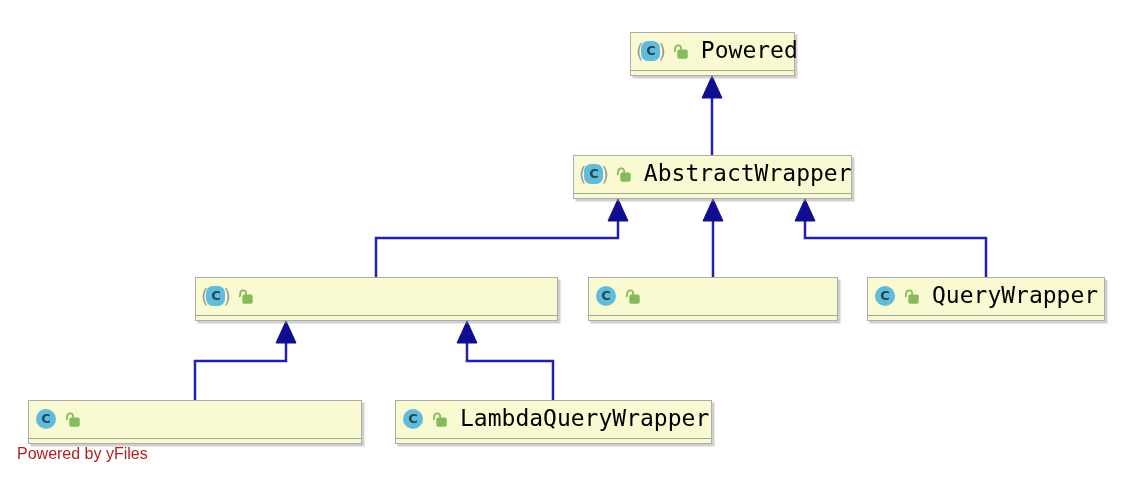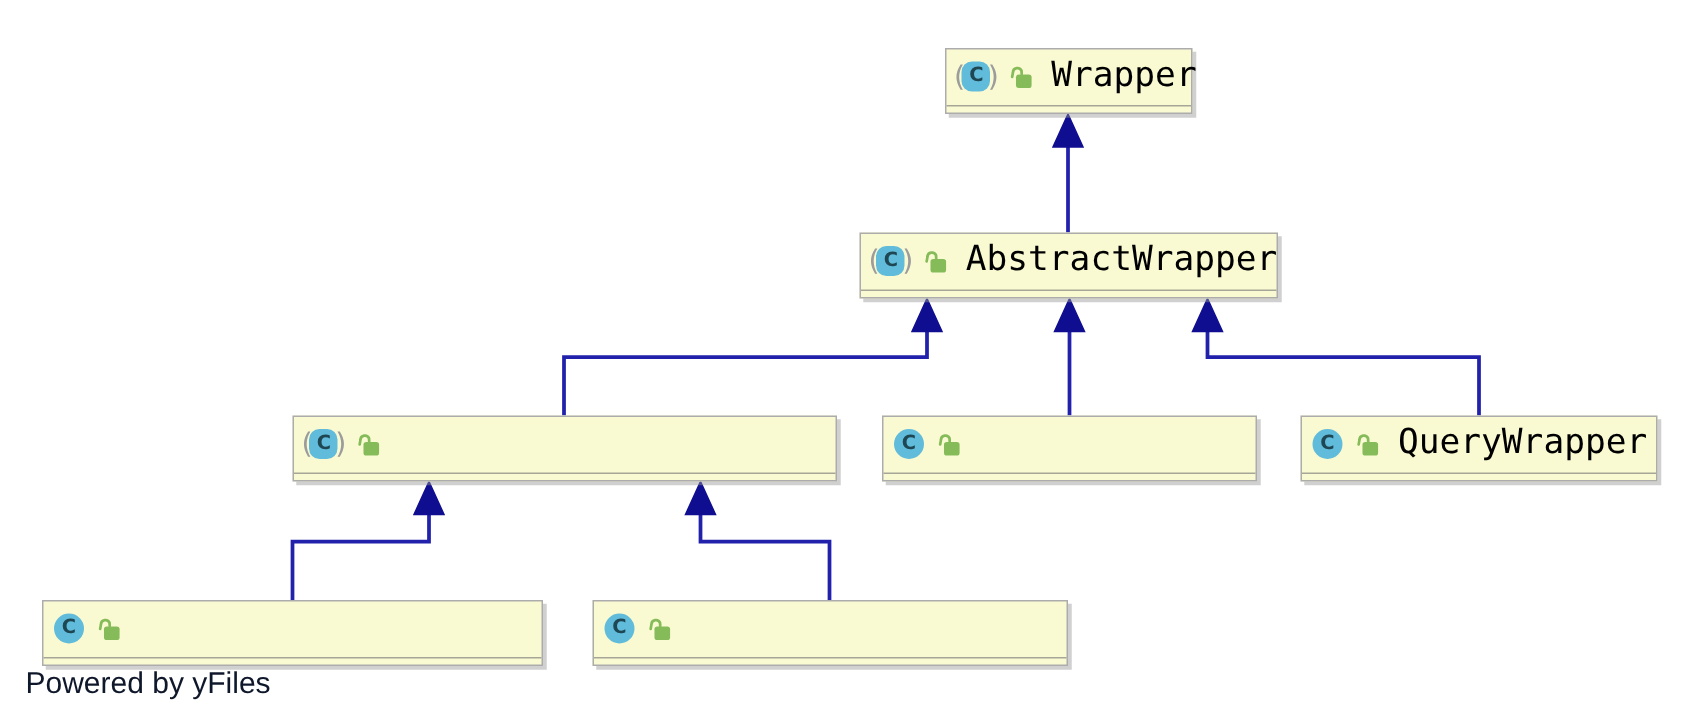--- a/index.html
+++ b/index.html
@@ -46,21 +46,21 @@
   .lock{display:inline-flex;margin-left:8px;}
   .label{
     margin-left:12px;
     font-size:23px;line-height:23px;color:#000000;
     white-space:nowrap;
     padding-bottom:1px;
   }
   .watermark{
     position:absolute;left:17px;top:445px;z-index:3;
     font-family:"Liberation Sans","DejaVu Sans",sans-serif;
-    font-size:20px;color:#0f172a;
+    font-size:16px;color:#b91c1c;
   }
 </style>
 </head>
 <body>
 
 <div class="canvas">
 
   <svg class="edges" width="1134" height="477">
     <g>
       <path class="edge-line" d="M712 155 L712 95"></path>
@@ -93,21 +93,21 @@
       <span class="paren">(</span>
       <span class="bubble">C</span>
       <span class="paren">)</span>
     </span>
     <span class="lock">
       <svg width="17" height="17" viewBox="0 0 16 16">
         <path d="M2.6 7.8 L3.1 5.0 A2.8 2.8 0 0 1 8.5 4.0 L8.6 6.0" fill="none" stroke="#86BB5A" stroke-width="1.7" stroke-linecap="round"></path>
         <rect x="5" y="6.2" width="9.8" height="8.6" rx="1.8" fill="#86BB5A"></rect>
       </svg>
     </span>
-    <span class="label">Wrapper</span>
+    <span class="label">Powered</span>
   </div>
 
   <div class="node abstract" style="left:573px;top:155px;width:279px;">
     <span class="icon-cluster">
       <span class="paren">(</span>
       <span class="bubble">C</span>
       <span class="paren">)</span>
     </span>
     <span class="lock">
       <svg width="17" height="17" viewBox="0 0 16 16">
@@ -172,17 +172,18 @@
   <div class="node" style="left:395px;top:400px;width:317px;">
     <span class="icon-cluster">
       <span class="bubble">C</span>
     </span>
     <span class="lock">
       <svg width="17" height="17" viewBox="0 0 16 16">
         <path d="M2.6 7.8 L3.1 5.0 A2.8 2.8 0 0 1 8.5 4.0 L8.6 6.0" fill="none" stroke="#86BB5A" stroke-width="1.7" stroke-linecap="round"></path>
         <rect x="5" y="6.2" width="9.8" height="8.6" rx="1.8" fill="#86BB5A"></rect>
       </svg>
     </span>
+    <span class="label">LambdaQueryWrapper</span>
   </div>
 
   <div class="watermark">Powered by yFiles</div>
 
 </div>
 
 </body></html>

